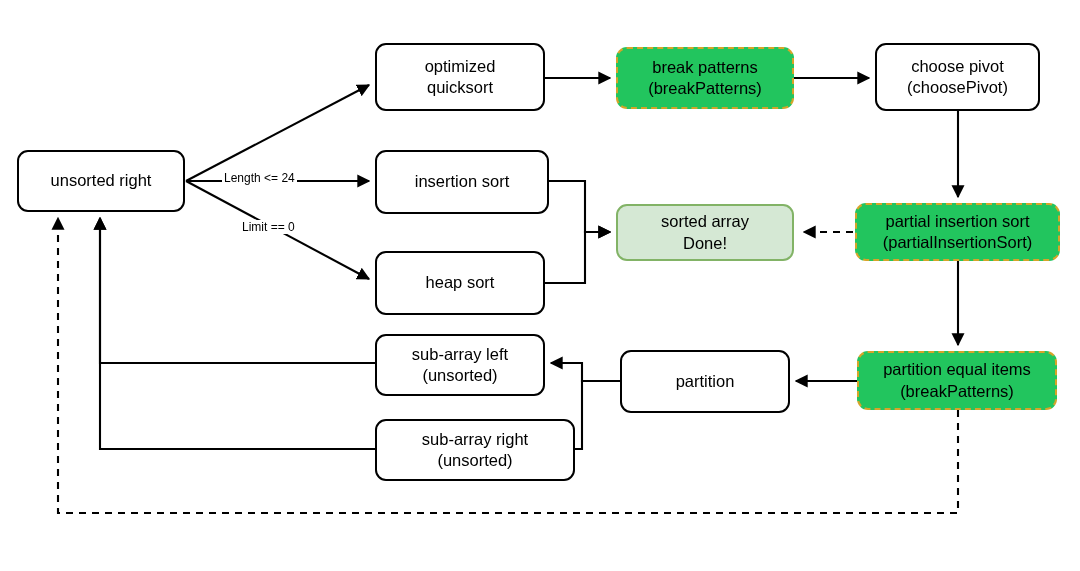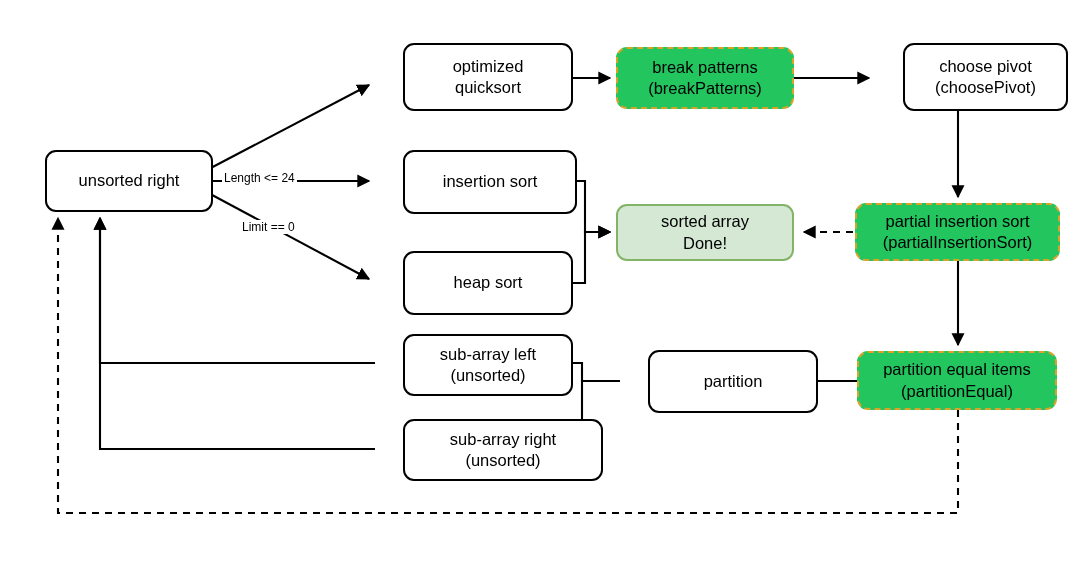--- a/index.html
+++ b/index.html
@@ -32,21 +32,20 @@
     border-radius: 11px;
     font-size: 16.5px;
     line-height: 1.28;
     color: #000000;
     white-space: pre-line;
     z-index: 2;
   }
   .node.plain {
     background: #ffffff;
     border: 2.1px solid #000000;
-    margin-left: 28px;
   }
   .node.highlight {
     background: #22c55e;
     border: 2px dashed #d6a429;
   }
   .node.done {
     background: #d5e8d4;
     border: 2px solid #82b366;
   }
   .edge-label {
@@ -157,20 +156,20 @@
     <span>sub-array right
 (unsorted)</span>
   </div>
 
   <div class="node plain" style="left:620px; top:350px; width:170px; height:63px;">
     <span>partition</span>
   </div>
 
   <div class="node highlight" style="left:857px; top:351px; width:200px; height:59px;">
     <span>partition equal items
-(partitionEqual)</span>
+(breakPatterns)</span>
   </div>
 
   <div class="edge-label" style="left:222px; top:171px;">Length &lt;= 24</div>
 
   <div class="edge-label" style="left:240px; top:220px;">Limit == 0</div>
 
 </div>
 
 </body></html>

